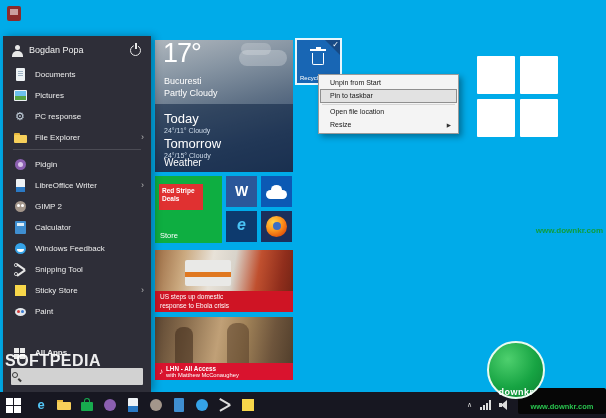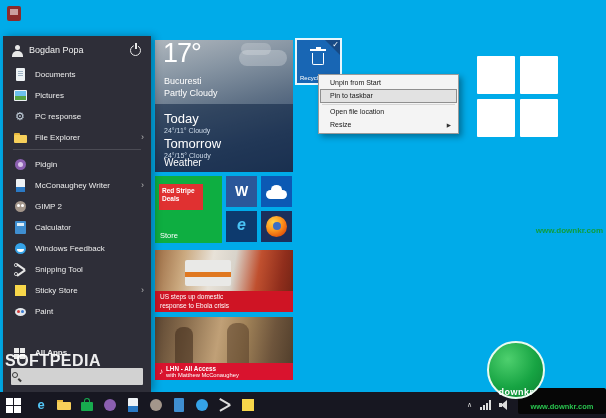--- a/index.html
+++ b/index.html
@@ -250,21 +250,21 @@
           <span class="s1"></span>
           <span class="s2"></span>
         </span>
       <span class="lbl">Pidgin</span>
     </div>
     <div class="sm-item" style="top:139px">
       <span class="ic ic-writer">
           <span class="s1"></span>
           <span class="s2"></span>
         </span>
-      <span class="lbl">McConaughey Writer</span>
+      <span class="lbl">LibreOffice Writer</span>
       <span class="chev">›</span>
     </div>
     <div class="sm-item" style="top:160px">
       <span class="ic ic-gimp">
           <span class="s1"></span>
           <span class="s2"></span>
           <span class="s3"></span>
         </span>
       <span class="lbl">GIMP 2</span>
     </div>

